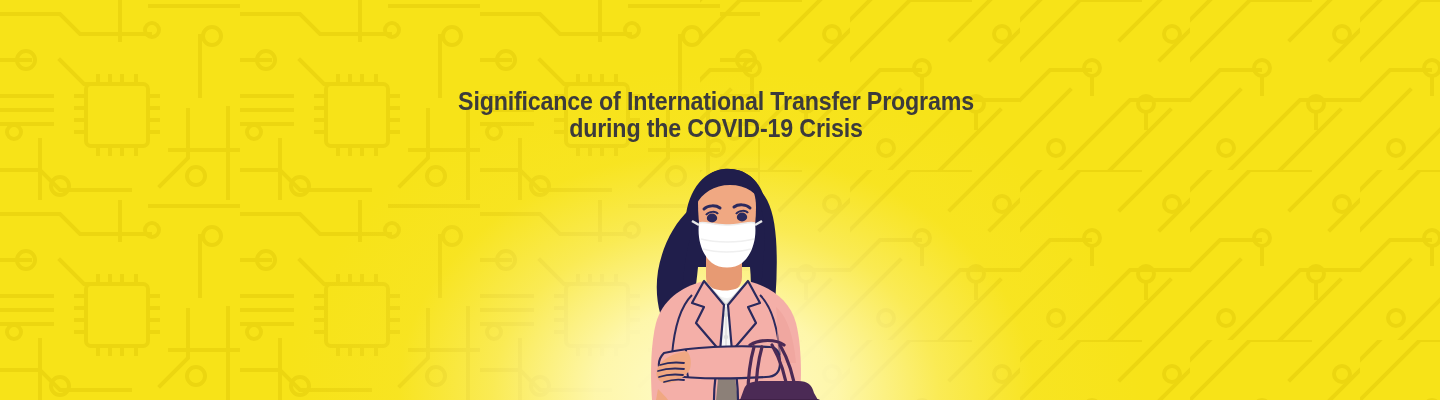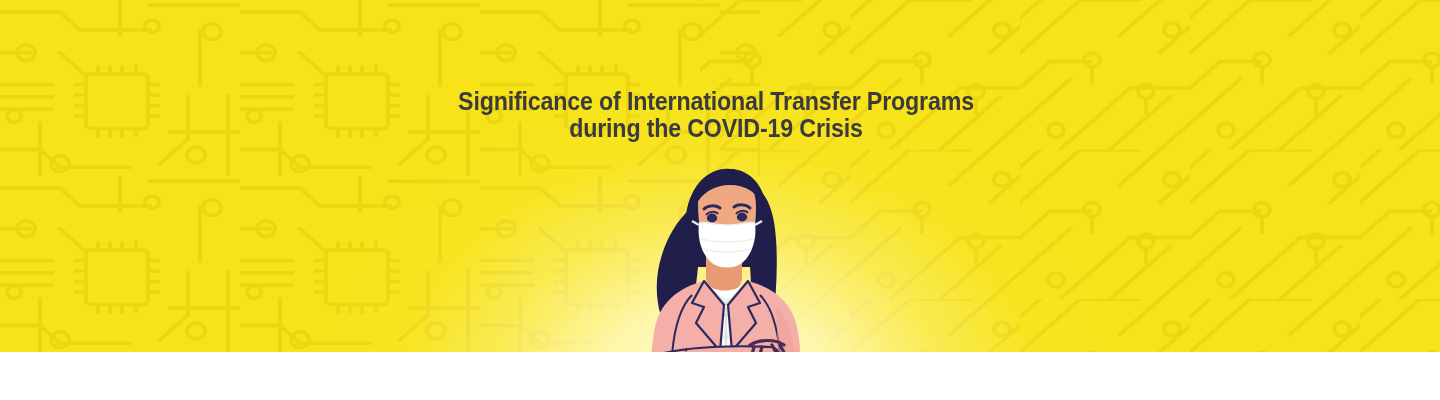--- a/index.html
+++ b/index.html
@@ -1,21 +1,21 @@
 <!DOCTYPE html>
 <html><head>
 <meta charset="utf-8">
 <style>
   html,body{margin:0;padding:0;}
   body{
     width:1440px;height:400px;overflow:hidden;
     font-family:"Liberation Sans", sans-serif;
   }
   .banner{
-    position:relative;width:1440px;height:352px;overflow:hidden;
+    position:relative;width:1440px;height:400px;overflow:hidden;
     background:#F7E318;
   }
   
   .circuit-layer{position:absolute;inset:0;width:100%;height:100%;}
   .glow{
     position:absolute;left:0;top:0;width:1440px;height:400px;
     background:radial-gradient(ellipse 430px 330px at 716px 395px,
        rgba(255,252,214,0.97) 0%,
        rgba(255,250,196,0.85) 28%,
        rgba(253,243,150,0.48) 52%,

